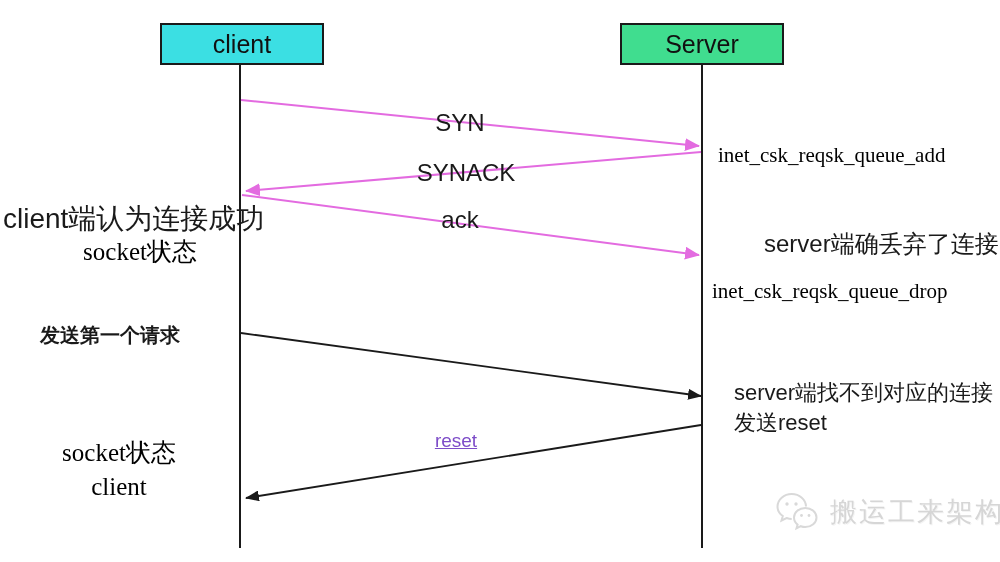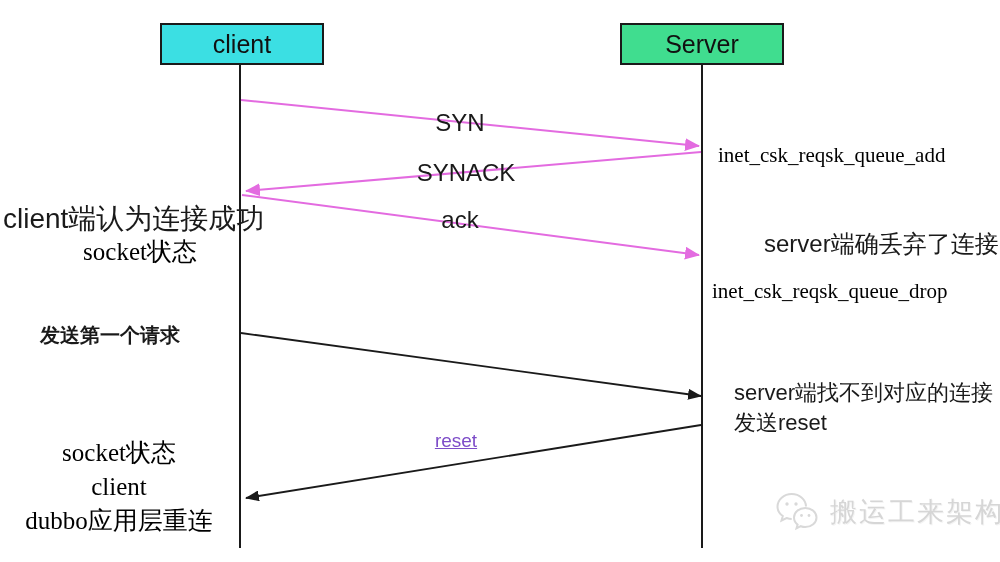--- a/index.html
+++ b/index.html
@@ -82,21 +82,20 @@
 
   <div class="note note-purple n-socket-established">
     <div>socket状态</div>
   </div>
 
   <div class="note note-black n-first-request">发送第一个请求</div>
 
   <div class="note note-purple n-socket-closed">
     <div>socket状态</div>
     <div>client</div>
-    <div>dubbo应用层重连</div>
   </div>
 
   <div class="note note-purple n-queue-add">inet_csk_reqsk_queue_add</div>
   <div class="note note-black n-server-dropped">server端确丢弃了连接</div>
   <div class="note note-black n-server-notfound">
     <div>server端找不到对应的连接</div>
     <div>发送reset</div>
   </div>
   <div class="note note-purple n-queue-drop">inet_csk_reqsk_queue_drop</div>
 

